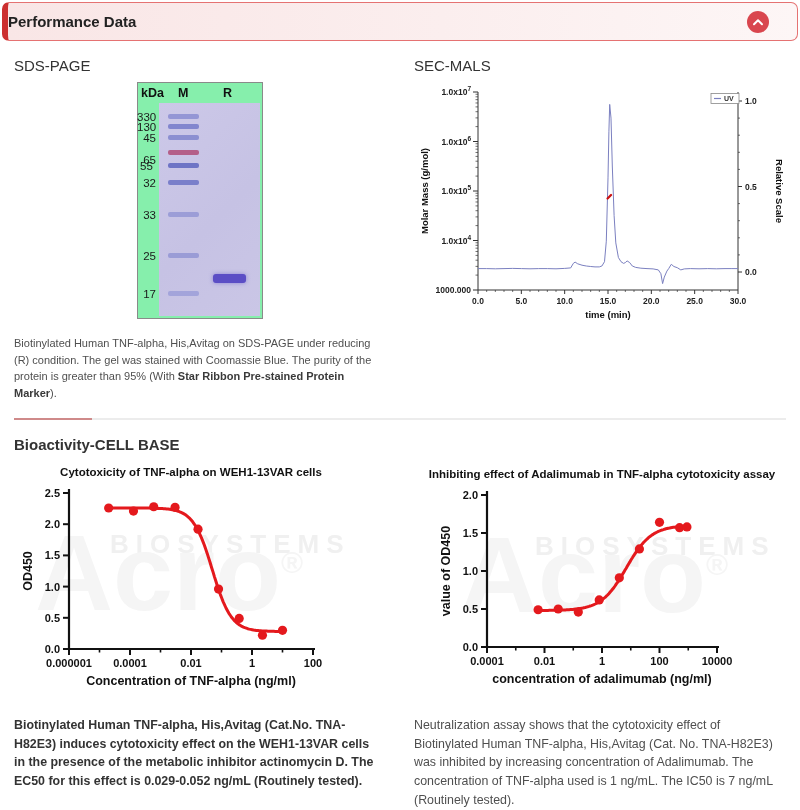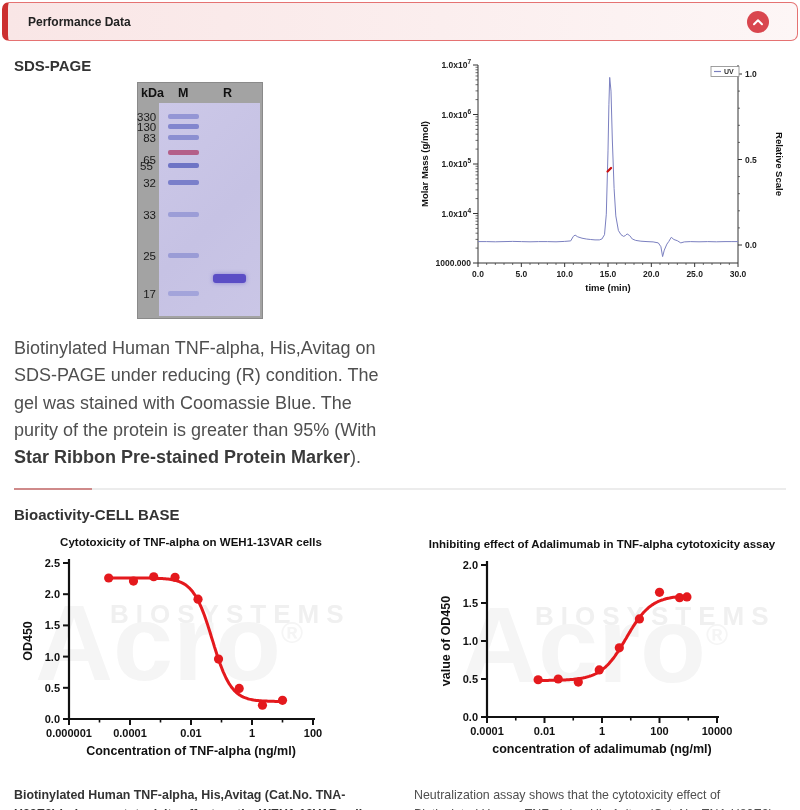--- a/index.html
+++ b/index.html
@@ -2,46 +2,46 @@
 <html><head>
 <meta charset="utf-8">
 <style>
   html,body{margin:0;padding:0;background:#fff;}
   body{width:800px;height:810px;overflow:hidden;font-family:"Liberation Sans","DejaVu Sans",sans-serif;position:relative;}
 
   
   .header-panel{position:relative;margin:2px 2px 0 2px;height:37px;border:1px solid #e57272;
     border-left:6px solid #cc2f2f;border-radius:7px;display:flex;align-items:center;
     background:linear-gradient(90deg,#f9e6e6 0%,#fbeeee 55%,#fdf6f6 100%);}
-  .header-title{font-size:12px;font-weight:bold;color:#222;margin-left:20px;}
+  .header-title{font-size:15px;font-weight:bold;color:#222;margin-left:0;}
   .collapse-btn{position:absolute;right:28px;top:8px;width:22px;height:22px;border:none;background:transparent;padding:0;cursor:pointer;}
 
   
   .content{padding:14px 0 0 0;}
   .row1{display:flex;}
   .colA{width:400px;box-sizing:border-box;padding-left:14px;}
   .colB{width:400px;box-sizing:border-box;padding-left:14px;}
-  h3.sec-head{margin:2px 0 8px 0;font-size:15px;font-weight:bold;color:#333;}
-
-  
-  .gel-figure{position:relative;width:124px;height:235px;border:1px solid #8a8a8a;background:#a3a3a3;margin:0 0 16px 123px;}
+  h3.sec-head{margin:2px 0 8px 0;font-size:15px;font-weight:normal;color:#333;}
+
+  
+  .gel-figure{position:relative;width:124px;height:235px;border:1px solid #8a8a8a;background:#86efac;margin:0 0 16px 123px;}
   .gel-head span{position:absolute;top:3px;font-size:12.5px;font-weight:bold;color:#111;}
   .kda-h{left:3px;}
   .lane-m{left:40px;}
   .lane-r{left:85px;}
   .gel-area{position:absolute;left:21px;top:20px;width:101px;height:213px;
     background:linear-gradient(135deg,#ccc8e8 0%,#c6c2e4 55%,#cac6e6 100%);}
   .gel-kda{position:absolute;left:0;top:20px;width:19px;height:213px;}
   .kda-lbl{position:absolute;right:1px;font-size:11.5px;color:#1a1a1a;line-height:14px;width:19px;text-align:right;}
   .gel-band{position:absolute;border-radius:2px;}
   .m-lane{left:9px;width:31px;height:5px;filter:blur(0.7px);}
   .r-lane{left:54px;width:33px;height:9px;border-radius:3px;filter:blur(0.5px);box-shadow:0 0 4px rgba(90,78,197,0.55);}
 
   
-  .caption{font-size:18px;color:#4f4f4f;line-height:1.52;margin:12px 14px 0 0;}
+  .caption{font-size:11px;color:#4f4f4f;line-height:1.52;margin:12px 14px 0 0;}
   .caption .em{font-weight:600;color:#3a3a3a;}
   .colB .caption{margin-top:4px;}
 
   
   .divider{height:2px;background:#ececec;margin:16px 14px 0 14px;position:relative;}
   .divider::before{content:"";position:absolute;left:0;top:0;width:78px;height:2px;background:#cf8a8a;}
 
   
   .bio-head{margin:16px 0 2px 14px;font-size:15px;font-weight:bold;color:#333;}
   .row2{display:flex;position:relative;margin-top:6px;}
@@ -90,21 +90,21 @@
       <h3 class="sec-head">SDS-PAGE</h3>
       <figure class="gel-figure">
         <div class="gel-head">
           <span class="kda-h">kDa</span>
           <span class="lane-m">M</span>
           <span class="lane-r">R</span>
         </div>
         <div class="gel-kda" id="gel-kda">
             <div class="kda-lbl" style="top: 7.058px;">330</div>
             <div class="kda-lbl" style="top: 17.069px;">130</div>
-            <div class="kda-lbl" style="top: 28.145px;">83</div>
+            <div class="kda-lbl" style="top: 28.145px;">45</div>
             <div class="kda-lbl" style="top: 50px;">65</div>
             <div class="kda-lbl" style="top: 56.261px; text-align: center;">55</div>
             <div class="kda-lbl" style="top: 73.301px;">32</div>
             <div class="kda-lbl" style="top: 104.612px;">33</div>
             <div class="kda-lbl" style="top: 145.721px;">25</div>
             <div class="kda-lbl" style="top: 183.848px;">17</div>
           </div>
         <div class="gel-area" id="gel-area">
             <div class="gel-band m-lane" style="top: 11.058px; background: rgb(130, 134, 207); opacity: 0.75;"></div>
             <div class="gel-band m-lane" style="top: 21.069px; background: rgb(118, 123, 202); opacity: 0.85;"></div>
@@ -117,20 +117,21 @@
             <div class="gel-band m-lane" style="top: 187.848px; background: rgb(144, 148, 214); opacity: 0.65;"></div>
             <div class="gel-band r-lane" style="top: 170.725px; background: rgb(91, 78, 197);"></div>
           </div>
       </figure>
       <p class="caption">
         <span>Biotinylated Human TNF-alpha, His,Avitag on SDS-PAGE under reducing (R) condition. The gel was stained with Coomassie Blue. The purity of the protein is greater than 95% (With </span><span class="em">Star Ribbon Pre-stained Protein Marker</span><span>).</span>
       </p>
     </section>
 
     <section class="colB">
+      <h3 class="sec-head">SEC-MALS</h3>
       <svg id="secmals-svg" width="376" height="248" viewBox="0 0 376 248">
           <line x1="64" y1="10" x2="64" y2="208" stroke="#333" stroke-width="1"></line>
           <line x1="64" y1="208" x2="324" y2="208" stroke="#333" stroke-width="1"></line>
           <line x1="324" y1="10" x2="324" y2="208" stroke="#333" stroke-width="1"></line>
           <line x1="59" y1="10" x2="64" y2="10" stroke="#333" stroke-width="1"></line>
           <text x="57" y="13" text-anchor="end" class="stick">1.0x10<tspan dy="-4" font-size="6.5">7</tspan></text>
           <line x1="61.5" y1="44.599015214632914" x2="64" y2="44.599015214632914" stroke="#333" stroke-width="0.7"></line>
           <line x1="61.5" y1="35.882497891376715" x2="64" y2="35.882497891376715" stroke="#333" stroke-width="0.7"></line>
           <line x1="61.5" y1="29.698030429265856" x2="64" y2="29.698030429265856" stroke="#333" stroke-width="0.7"></line>
           <line x1="61.5" y1="24.900984785367086" x2="64" y2="24.900984785367086" stroke="#333" stroke-width="0.7"></line>

